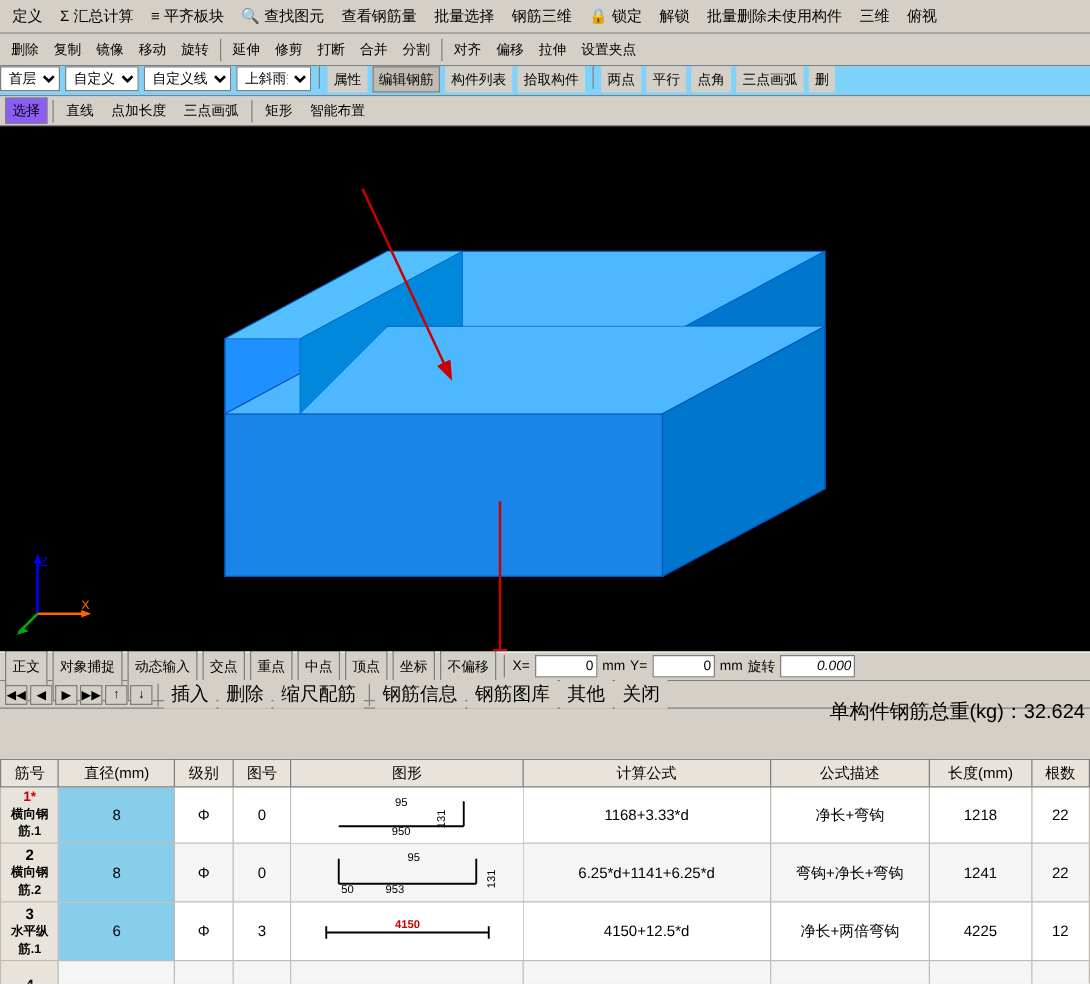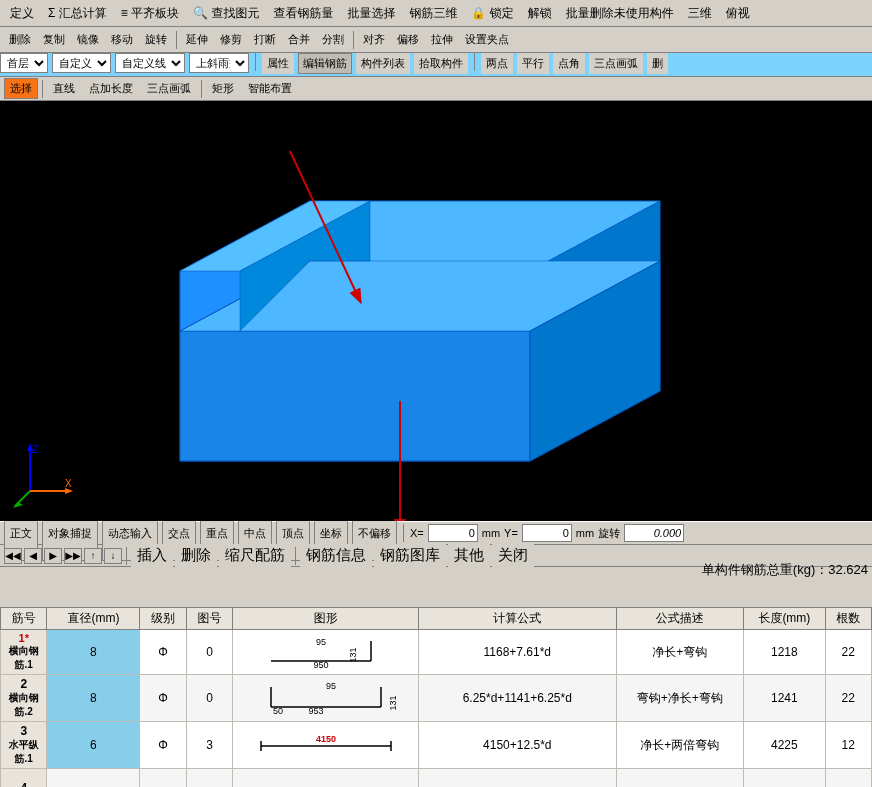--- a/index.html
+++ b/index.html
@@ -88,21 +88,21 @@
       padding: 2px 5px;
       cursor: pointer;
       font-size: 11px;
       background: #d4d0c8;
       border: 1px solid transparent;
       color: #000;
       gap: 2px;
     }
     .draw-btn.active {
       border: 1px solid #808080;
-      background: #f97316;
+      background: #8b5cf6;
     }
 
     
     .viewport {
       height: 420px;
       background: #000;
       position: relative;
       overflow: hidden;
     }
 
@@ -376,21 +376,21 @@
   <div class="toolbar-sep"></div>
   <button class="rebar-btn">插入</button>
   <button class="rebar-btn">删除</button>
   <button class="rebar-btn">缩尺配筋</button>
   <div class="toolbar-sep"></div>
   <button class="rebar-btn">钢筋信息</button>
   <button class="rebar-btn">钢筋图库</button>
   <button class="rebar-btn">其他</button>
   <button class="rebar-btn">关闭</button>
   <div style="flex:1"></div>
-  <span style="font-size:13px;margin-top:28px;">单构件钢筋总重(kg)：32.624</span>
+  <span style="font-size:16px;margin-top:28px;">单构件钢筋总重(kg)：32.624</span>
 </div>
 
 <div class="data-table-wrap">
   <table class="data-table">
     <thead>
       <tr>
         <th style="width:40px">筋号</th>
         <th style="width:80px">直径(mm)</th>
         <th style="width:40px">级别</th>
         <th style="width:40px">图号</th>
@@ -414,21 +414,21 @@
         <td class="sketch-cell">
           
           <svg width="150" height="36">
             <text x="70" y="12" font-size="9" text-anchor="middle" fill="#000">95</text>
             <text x="105" y="22" font-size="9" fill="#000" transform="rotate(-90 105 22)" text-anchor="middle">131</text>
             <line x1="20" y1="28" x2="120" y2="28" stroke="#000" stroke-width="1.5"></line>
             <line x1="120" y1="28" x2="120" y2="8" stroke="#000" stroke-width="1.5"></line>
             <text x="70" y="35" font-size="9" text-anchor="middle" fill="#000">950</text>
           </svg>
         </td>
-        <td class="formula-col">1168+7.61*d</td>
+        <td class="formula-col">1168+3.33*d</td>
         <td>净长+弯钩</td>
         <td>1218</td>
         <td>22</td>
       </tr>
 
       <tr>
         <td class="row-num">
           <div>2</div>
           <div style="font-size:10px">横向钢筋.2</div>
         </td>

